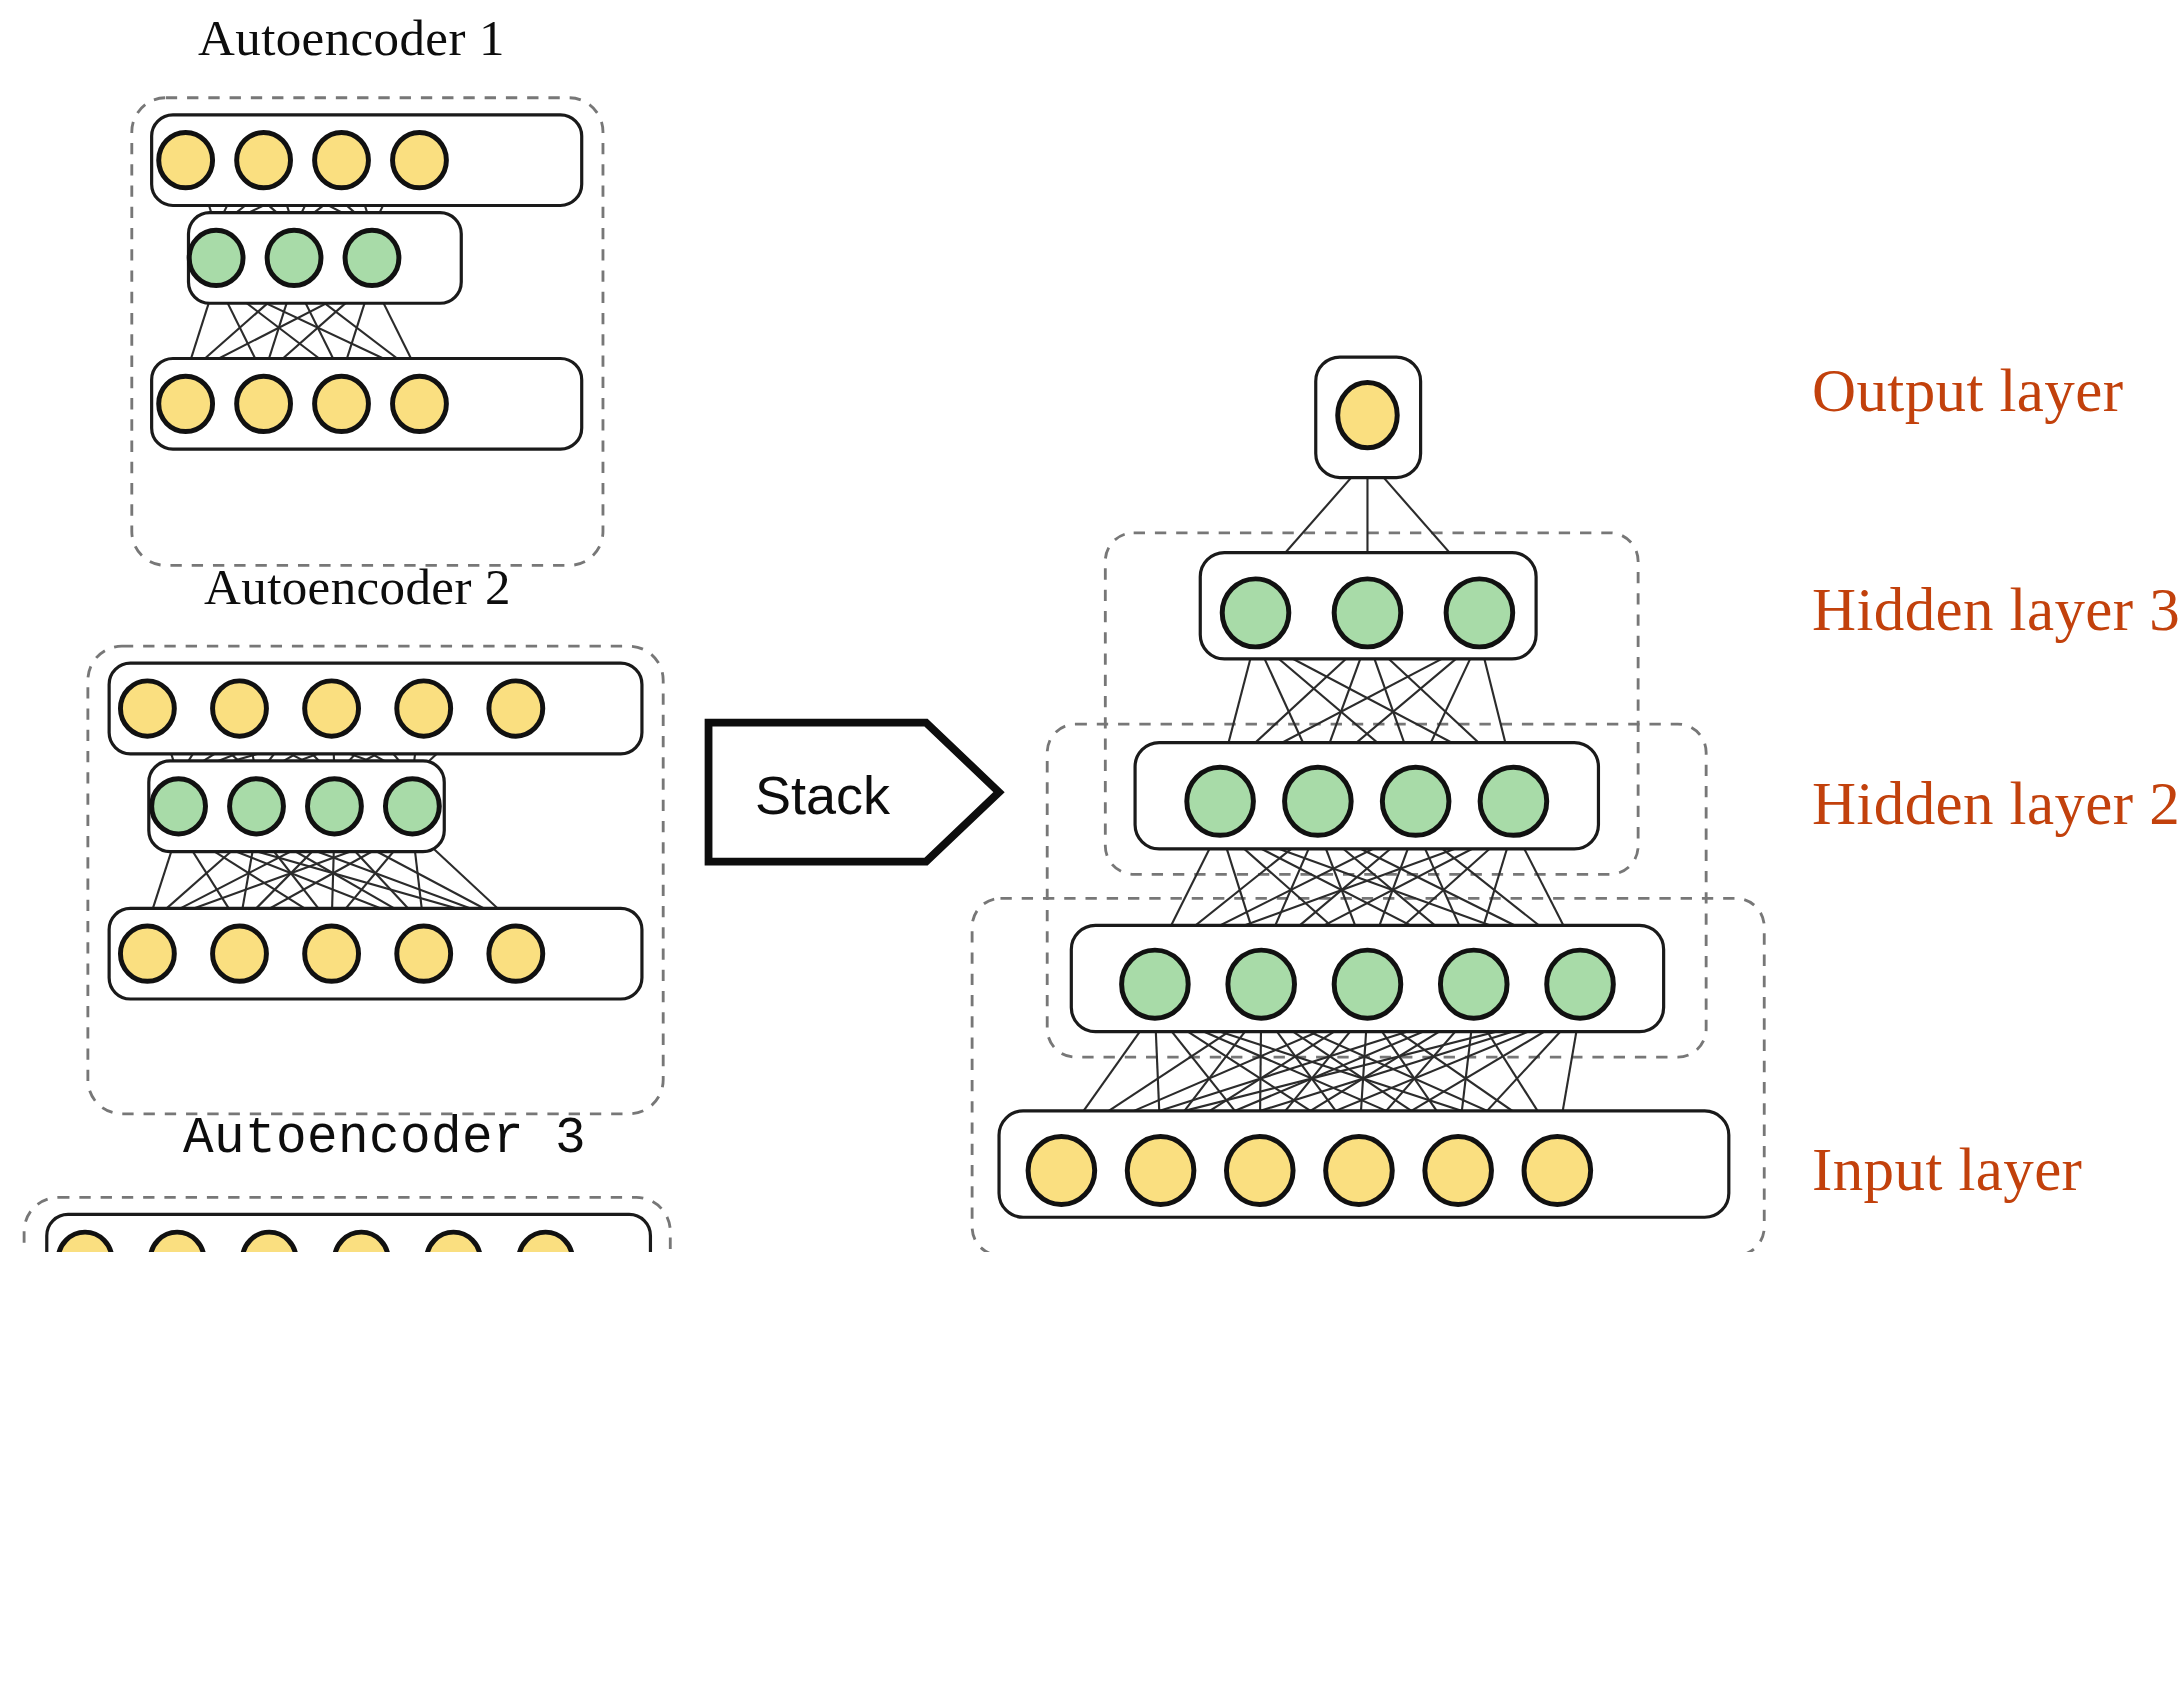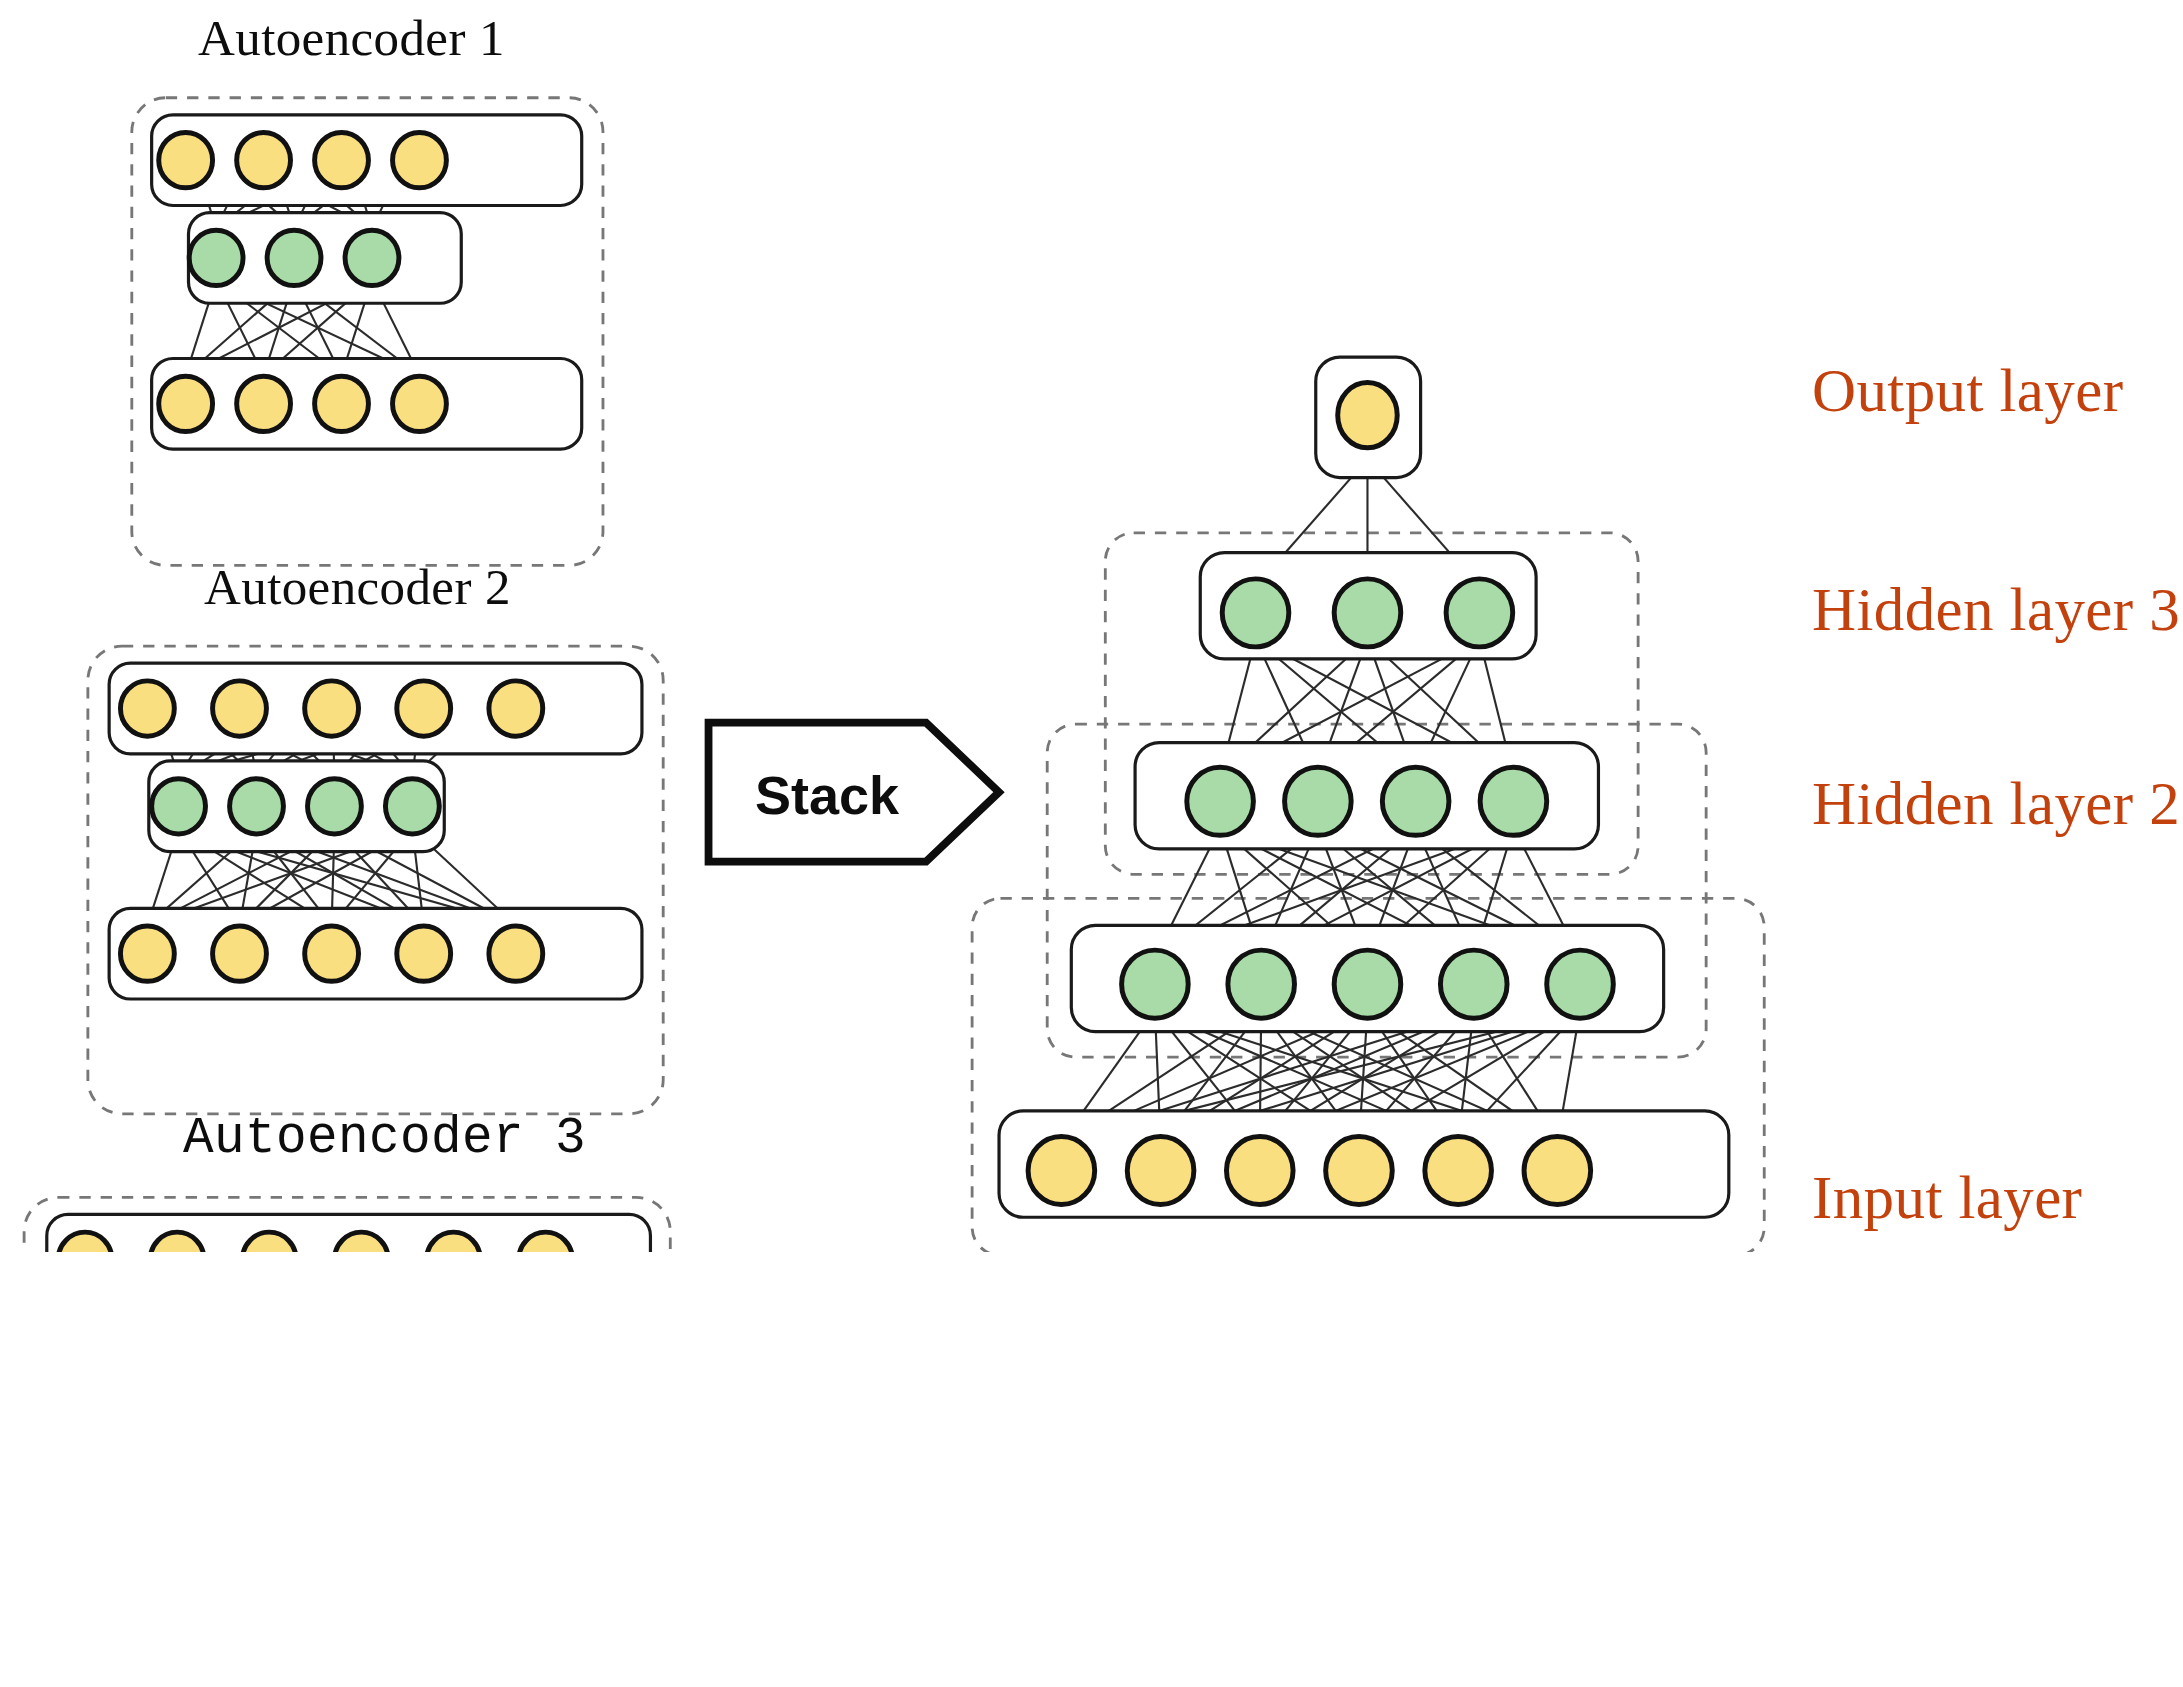--- a/index.html
+++ b/index.html
@@ -411,25 +411,25 @@
       </g>
     </g>
   </svg>
 
   <div class="ae-title" style="left:198px; top:8.5px;">Autoencoder 1</div>
 
   <div class="ae-title" style="left:204px; top:558px;">Autoencoder 2</div>
 
   <div class="ae-title" style="left:183px; top:1110px;font-family:Liberation Mono, monospace;">Autoencoder 3</div>
 
-  <div class="stack-text" style="left:755px; top:764px;font-weight:bold;">Stack</div>
+  <div class="stack-text" style="left:755px; top:764px;">Stack</div>
 
   <div class="layer-label" style="left:1812px; top:356px;">Output layer</div>
 
   <div class="layer-label" style="left:1812px; top:575px;">Hidden layer 3</div>
 
   <div class="layer-label" style="left:1812px; top:769px;">Hidden layer 2</div>
 
 
-  <div class="layer-label" style="left:1812px; top:1135px;margin-top:28px;">Input layer</div>
+  <div class="layer-label" style="left:1812px; top:1135px;">Input layer</div>
 
 </div>
 
 
 </body></html>

